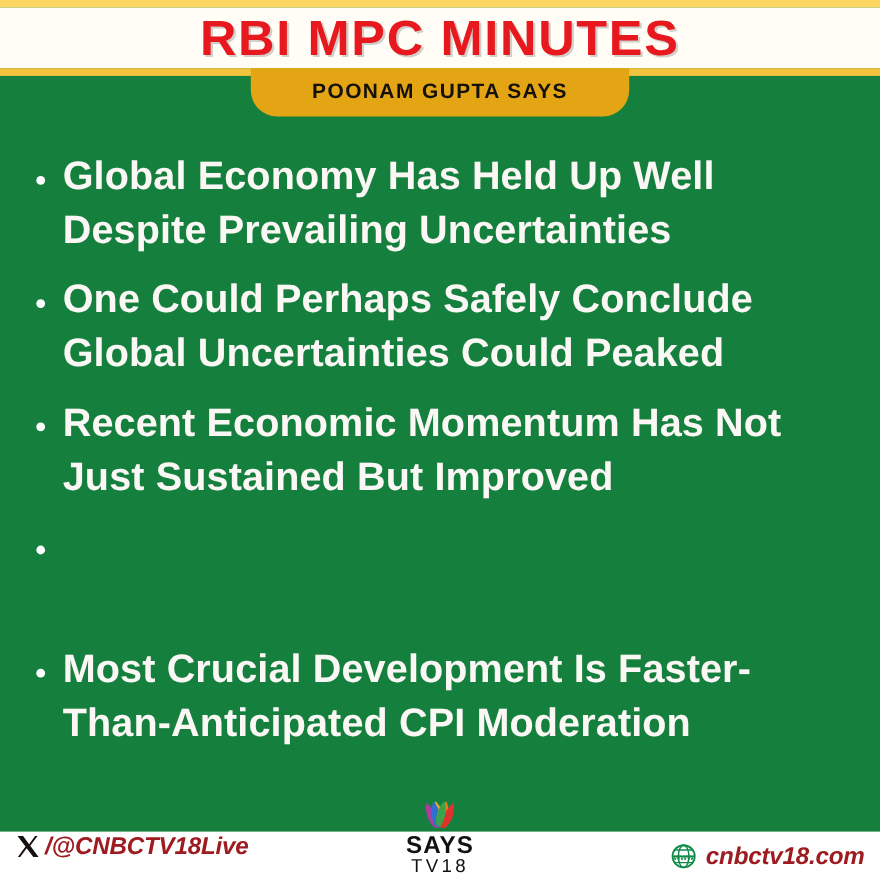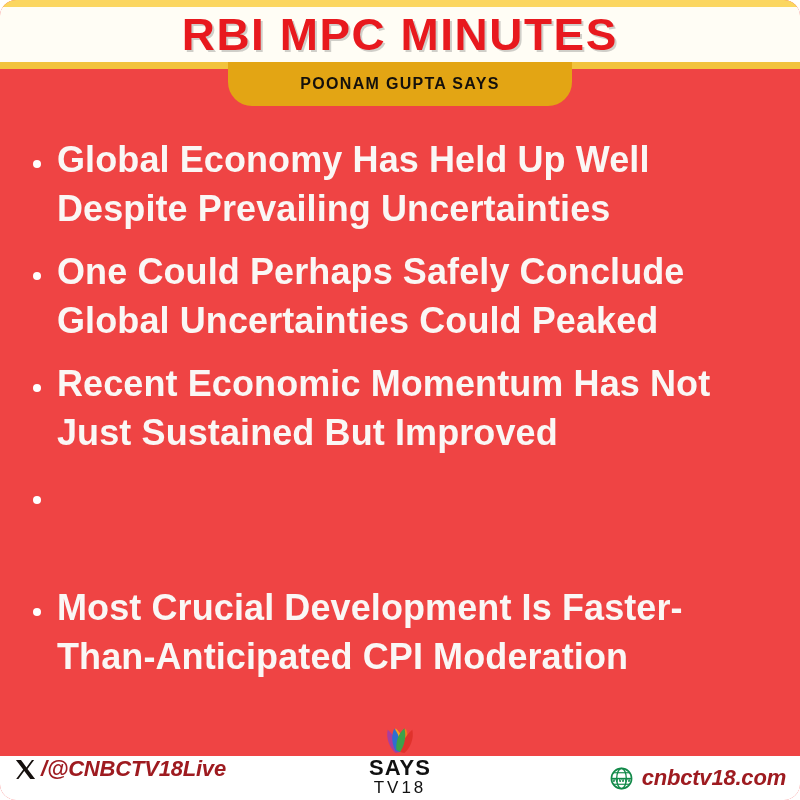--- a/index.html
+++ b/index.html
@@ -8,22 +8,21 @@
     background: #ffffff;
   }
   body {
     font-family: "Liberation Sans", sans-serif;
   }
   #card {
     position: relative;
     width: 800px;
     height: 800px;
     overflow: hidden;
-    background: #ef4444;
-    border-radius: 16px;
+    background: #15803d;
   }
 
   
   .top-rule {
     position: absolute;
     left: 0; top: 0;
     width: 800px; height: 7px;
     background: #FBD660;
   }
   .title-plate {
@@ -59,21 +58,21 @@
     width: 344px; height: 44px;
     background: #E3A514;
     border-bottom-left-radius: 24px;
     border-bottom-right-radius: 24px;
     display: flex;
     align-items: center;
     justify-content: center;
     z-index: 4;
   }
   .badge-text {
-    font-size: 16px;
+    font-size: 19px;
     font-weight: bold;
     letter-spacing: 1.3px;
     color: #14100C;
     white-space: nowrap;
   }
 
   
   .bullets {
     position: absolute;
     left: 0; top: 136px;

